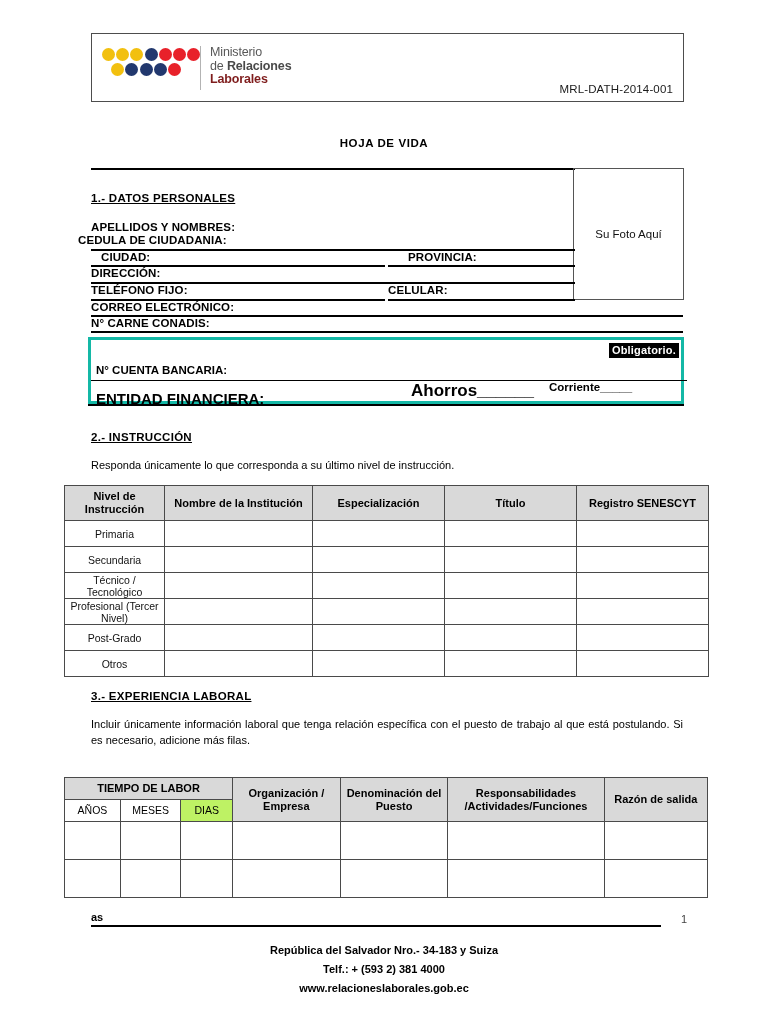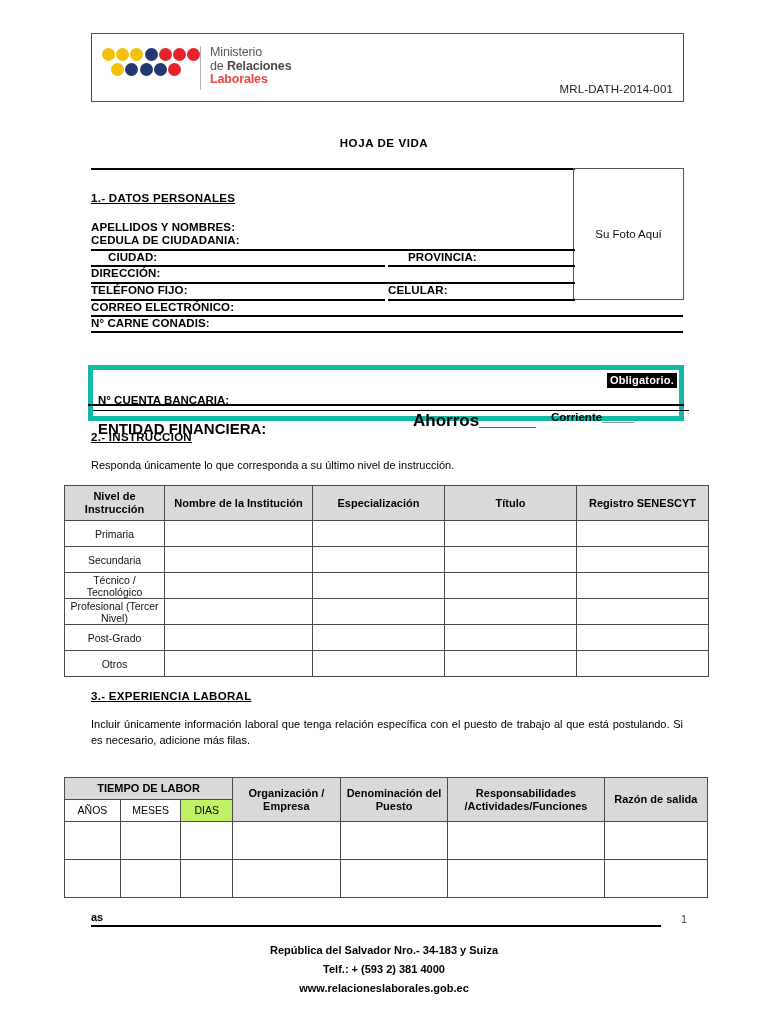--- a/index.html
+++ b/index.html
@@ -40,21 +40,21 @@
   }
   .logo-text {
     font-size: 12.5px;
     line-height: 13.5px;
     color: #585858;
     letter-spacing: -0.15px;
   }
   .logo-text .lt-1 { font-weight: 400; }
   .logo-text .lt-2 { font-weight: 400; }
   .logo-text .lt-2 b { font-weight: 700; color: #4a4a4a; }
-  .logo-text .lt-3 { font-weight: 700; color: #ef4444; }
+  .logo-text .lt-3 { font-weight: 700; color: #7f1d1d; }
   .doc-code {
     position: absolute;
     right: 10px; bottom: 6px;
     font-size: 11.5px;
     color: #1a1a1a;
     letter-spacing: 0.15px;
   }
 
   
   .doc-title {
@@ -96,40 +96,39 @@
   .fld-label {
     font-size: 11.5px;
     font-weight: bold;
     letter-spacing: 0.1px;
     white-space: nowrap;
   }
   .row-abs { position: absolute; }
 
   
   .r-apellidos { left: 91px; top: 221px; }
-  .r-cedula    { left: 91px; top: 234px; }
+  .r-cedula    { left: 78px; top: 234px; }
 
   
   .rule { position: absolute; background: #000; height: 2px; }
 
-  .r-ciudad   { left: 108px; top: 251px; }
+  .r-ciudad   { left: 101px; top: 251px; }
   .r-provincia{ left: 388px; top: 251px; margin-left: 20px; }
   .r-direccion{ left: 91px; top: 267px; }
   .r-telefono { left: 91px; top: 284px; }
   .r-celular  { left: 388px; top: 284px; }
   .r-correo   { left: 91px; top: 301px; }
   .r-carne    { left: 91px; top: 317px; }
 
   
   .bank-box {
     position: absolute;
     left: 88px; top: 337px;
-    width: 596px; height: 56px;
-    border: 5px solid #14b8a6;
-    margin-top: 28px;
+    width: 596px; height: 67px;
+    border: 3px solid #14b8a6;
   }
   .bank-obligatorio {
     position: absolute;
     right: 2px; top: 3px;
     background: #000;
     color: #fff;
     font-size: 11px;
     font-weight: bold;
     padding: 1px 3px 2px 3px;
     letter-spacing: 0.2px;

